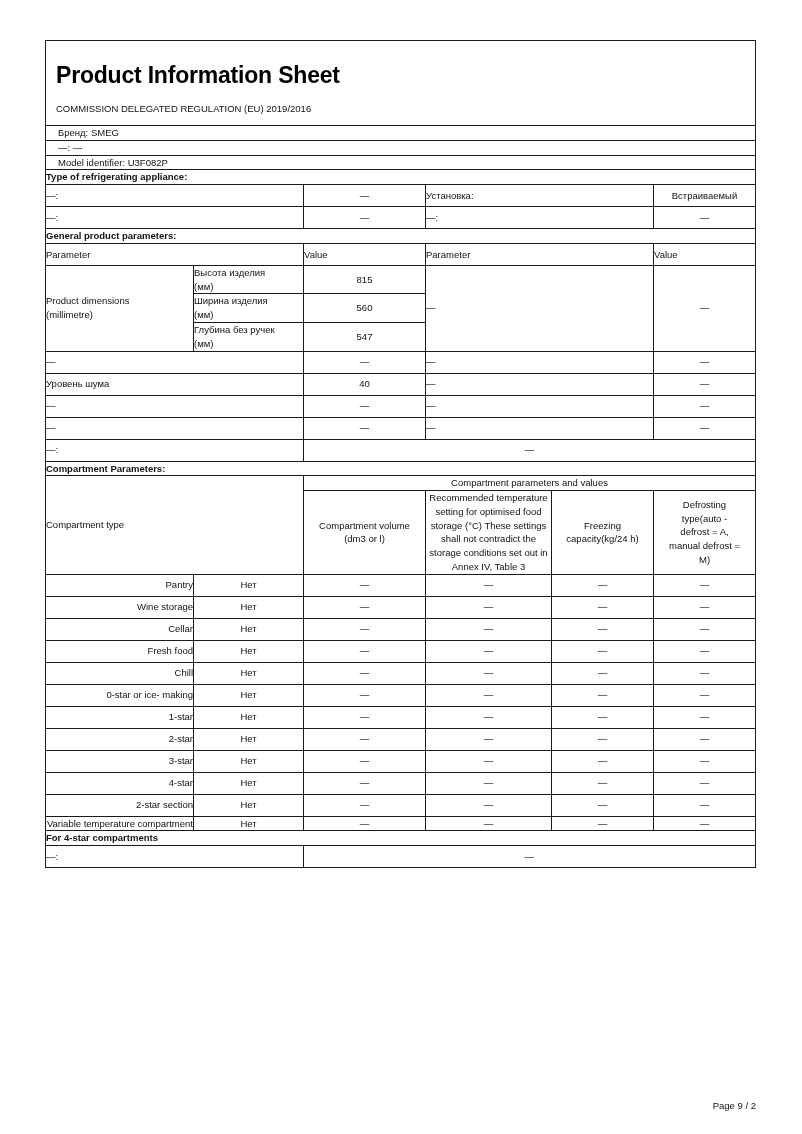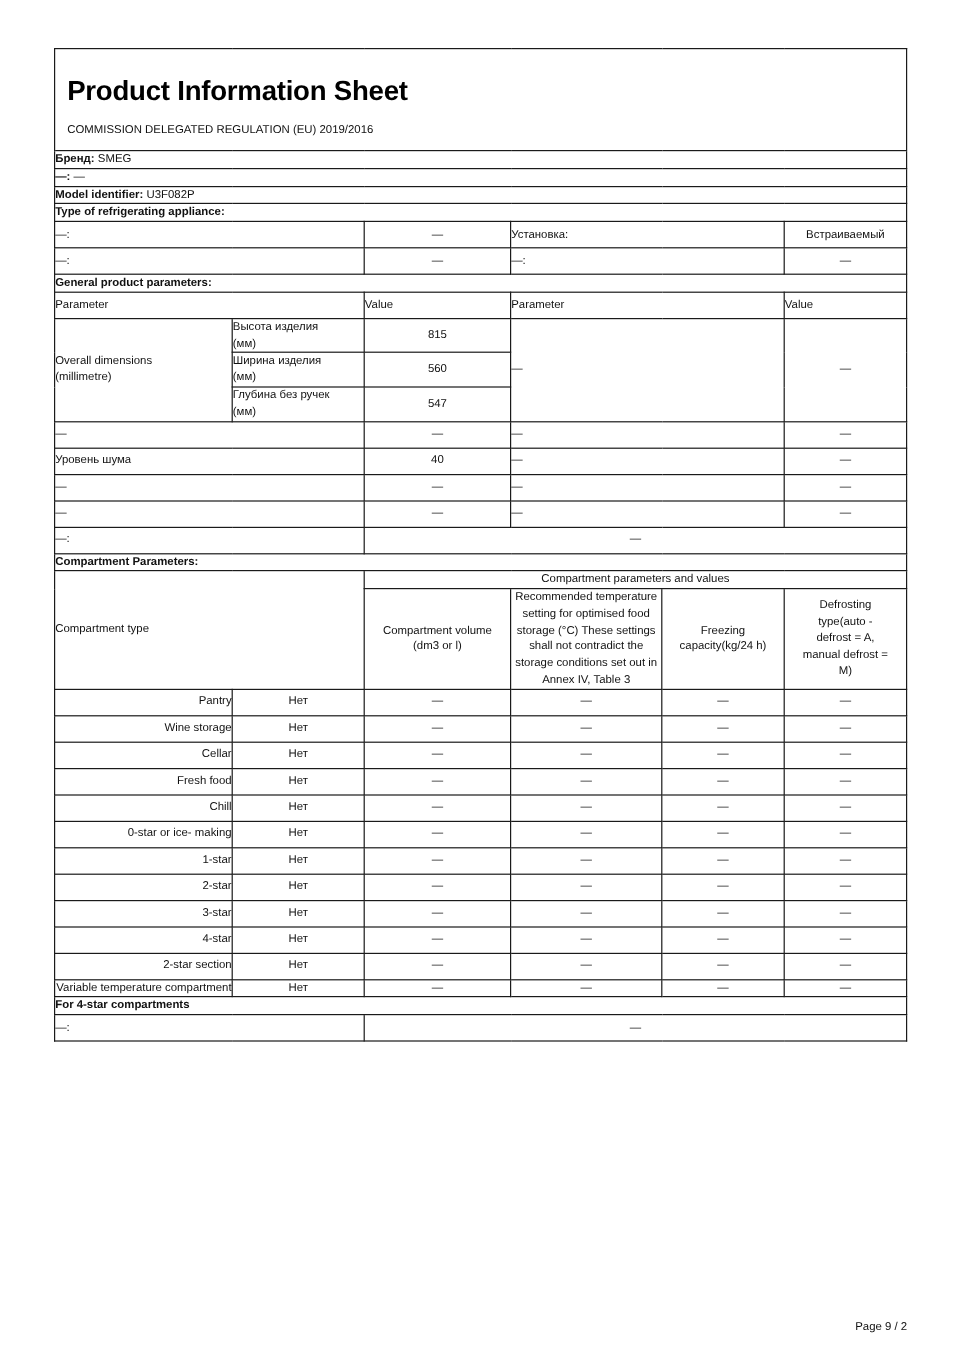--- a/index.html
+++ b/index.html
@@ -46,21 +46,21 @@
     font-weight: bold;
     letter-spacing: -0.2px;
     padding: 18px 10px 6px 10px;
     color: #000;
   }
   .regulation {
     font-size: 9.5px;
     padding: 4px 10px 9px 10px;
     color: #111;
   }
-  .bold { font-weight: bold; }
+  .bold { font-weight: normal; padding-left: 12px; }
   .ctr { text-align: center; }
   .lft { text-align: left; }
   .sec-head {
     font-weight: bold;
     font-size: 9.5px;
     padding: 5px 7px;
   }
   .dash { text-align: center; }
   .row-h { height: 22px; }
   .sub-cell {
@@ -154,21 +154,21 @@
 
     <tr class="row-h">
       <td colspan="2" class="pad lft">Parameter</td>
       <td class="pad lft">Value</td>
       <td colspan="2" class="pad lft">Parameter</td>
       <td class="pad lft">Value</td>
     </tr>
 
     <tr>
       <td rowspan="3" class="pad lft">
-        <div>Overall dimensions</div>
+        <div>Product dimensions</div>
         <div>(millimetre)</div>
       </td>
       <td class="sub-cell lft">
         <div>Высота изделия</div>
         <div>(мм)</div>
       </td>
       <td class="pad ctr">815</td>
       <td rowspan="3" colspan="2" class="pad lft">—</td>
       <td rowspan="3" class="pad dash">—</td>
     </tr>

